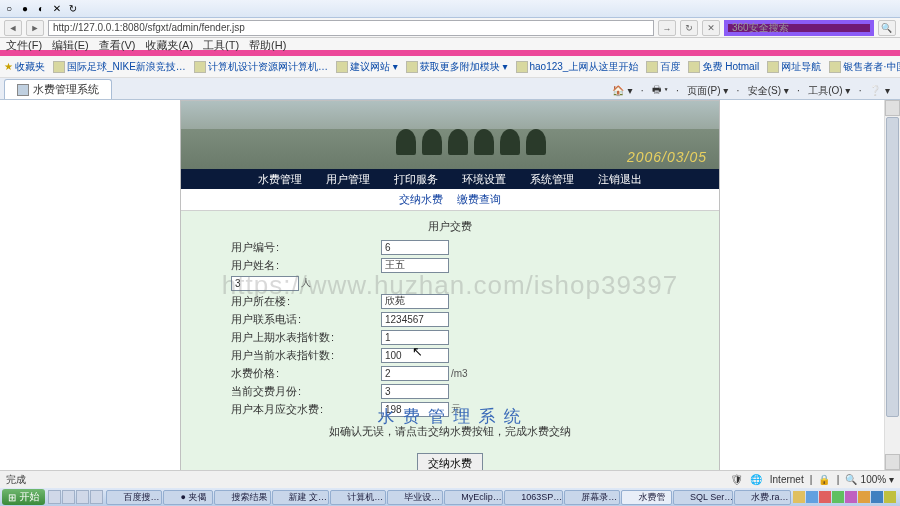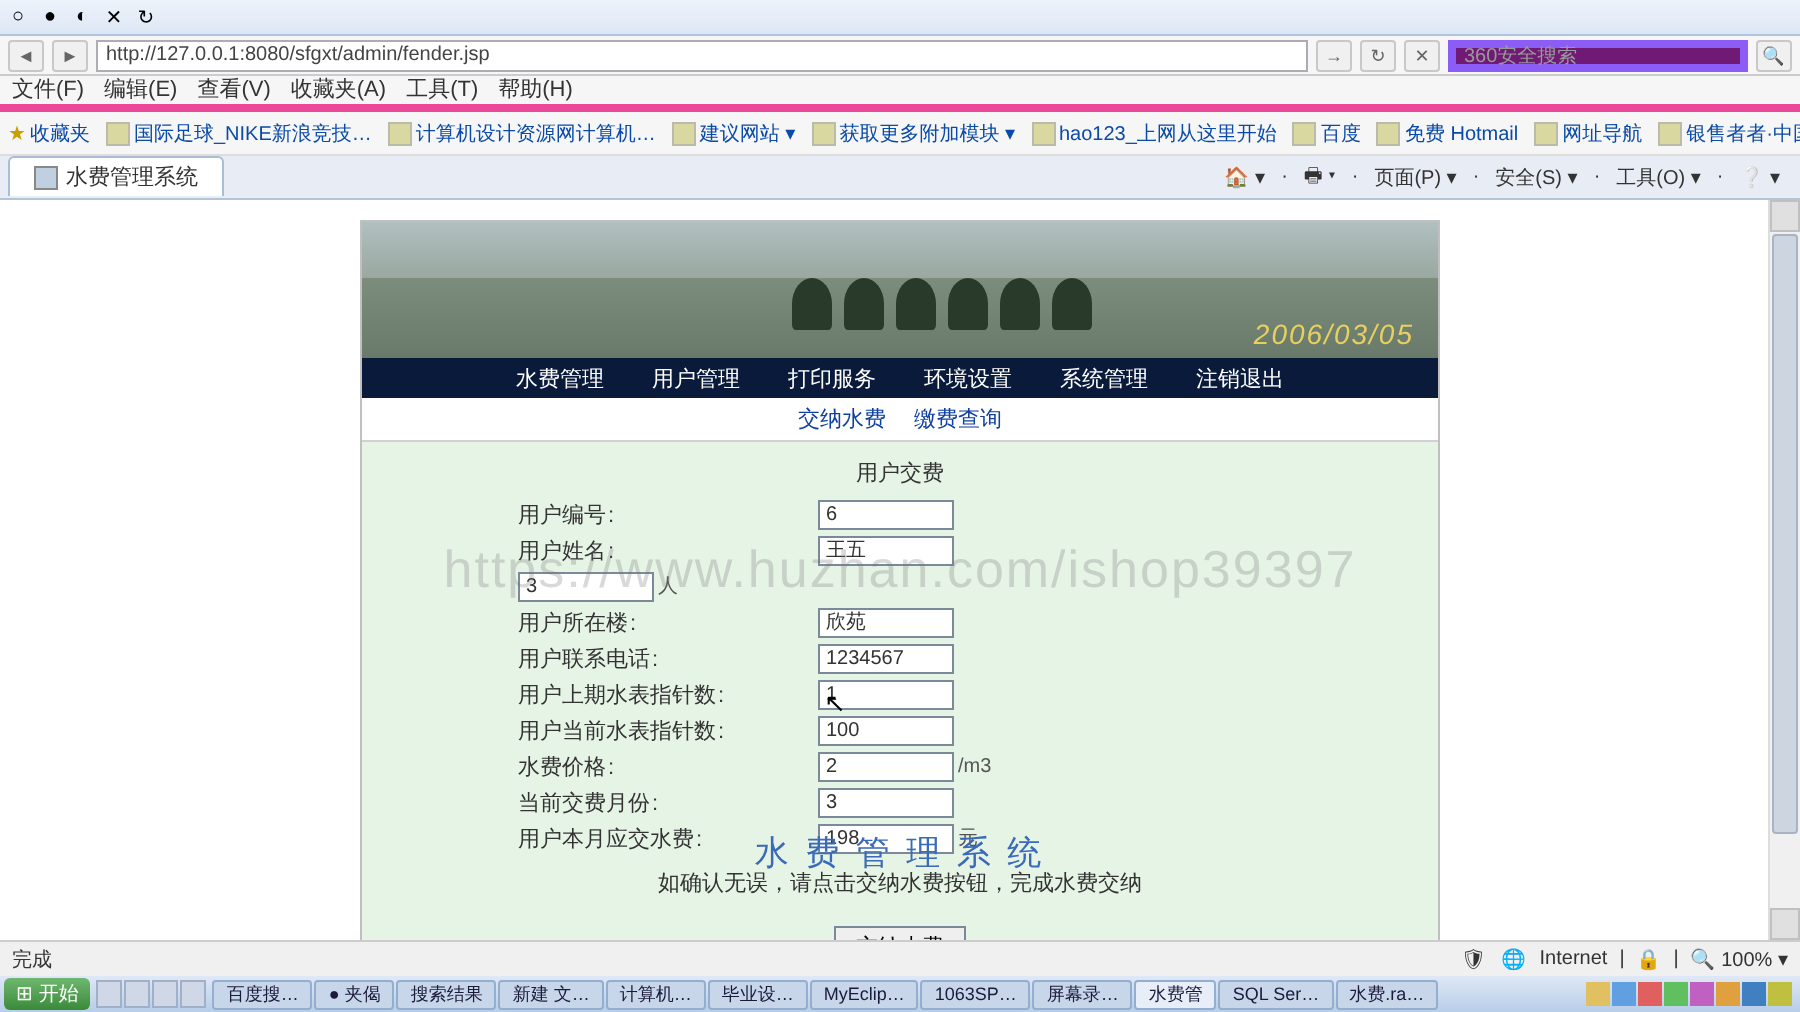--- a/index.html
+++ b/index.html
@@ -5,64 +5,64 @@
 *{box-sizing:border-box;margin:0;padding:0;font-family:"Microsoft YaHei","SimSun",Arial,sans-serif}
 body{background:#e8e8e8;font-size:11px;overflow:hidden}
 .win{width:900px;height:506px;background:#fff;position:relative}
 .titlebar{height:18px;background:linear-gradient(#eef3fb,#dce7f5);display:flex;align-items:center;padding:0 2px;border-bottom:1px solid #b0c4de}
 .titlebar .ticons{display:flex;gap:2px;margin-right:6px}
 .titlebar .ticons span{width:14px;height:14px;display:inline-flex;align-items:center;justify-content:center;font-size:10px}
 .addrbar{height:20px;background:#f6f6f6;display:flex;align-items:center;padding:0 4px;border-bottom:1px solid #ccc;gap:4px}
 .navbtn{width:18px;height:16px;border:1px solid #c8c8c8;background:#f0f0f0;border-radius:2px;display:flex;align-items:center;justify-content:center;font-size:9px;color:#666}
 .url{flex:1;height:16px;border:1px solid #abadb3;background:#fff;padding:0 4px;font-size:10px;color:#444;display:flex;align-items:center}
 .searchbox{width:150px;height:16px;border:4px solid #8b5cf6;background:#701a75;padding:0 4px;font-size:10px;color:#999;display:flex;align-items:center}
-.menubar{height:18px;display:flex;align-items:flex-end;padding:0 6px;gap:10px;border-bottom:4px solid #ec4899;background:#f6f6f6;font-size:11px;color:#333}
+.menubar{height:18px;display:flex;align-items:flex-start;padding:0 6px;gap:10px;border-bottom:6px solid #ec4899;background:#f6f6f6;font-size:11px;color:#333}
 .menubar span{cursor:default}
 .favbar{height:22px;display:flex;align-items:center;padding:0 4px;gap:8px;border-bottom:1px solid #ddd;background:#f6f6f6;font-size:10px;color:#0a4aa8;overflow:hidden;white-space:nowrap}
 .favbar .fav{display:flex;align-items:center;gap:2px}
 .favbar .fav .fi{width:12px;height:12px;background:#d8d8a0;border:1px solid #bba;display:inline-block}
-.tabrow{height:22px;display:flex;padding:0 4px;background:#e8edf5;border-bottom:1px solid #b5c5d8}
+.tabrow{height:22px;display:flex;align-items:flex-end;padding:0 4px;background:#e8edf5;border-bottom:1px solid #b5c5d8}
 .tab{height:20px;padding:0 12px;background:#fff;border:1px solid #a9bdd6;border-bottom:none;border-radius:3px 3px 0 0;display:flex;align-items:center;gap:4px;font-size:11px;color:#333}
 .tab .ti{width:12px;height:12px;border:1px solid #888;background:#c0d0e0;display:inline-block}
 .toolrow{margin-left:auto;display:flex;align-items:center;gap:8px;font-size:10px;color:#333;padding-right:6px}
 .toolrow .tb{display:flex;align-items:center;gap:2px}
 .content{position:absolute;top:100px;left:0;right:0;bottom:36px;background:#fff;overflow:hidden}
-.page{width:880px;height:100%;margin:10px auto;position:relative}
+.page{width:880px;height:100%;margin:0 auto;position:relative}
 .panel{width:540px;margin:0 auto;border:1px solid #c0c0c0;background:#e6f4e6}
 .banner{height:68px;background:linear-gradient(#8a9a8a,#6a7a6a);position:relative;overflow:hidden}
 .banner .sky{position:absolute;top:0;left:0;right:0;height:28px;background:linear-gradient(#b0c0c0,#9aa8a0)}
 .banner .trees{position:absolute;bottom:14px;left:40%;width:180px;height:30px}
 .banner .trees span{position:absolute;bottom:0;width:20px;height:26px;background:#2a3a2a;border-radius:50% 50% 10% 10%}
 .banner .date{position:absolute;right:12px;bottom:4px;color:#e8d060;font-size:14px;letter-spacing:1px;font-style:italic}
 .navstrip{height:20px;background:#0a1a3a;display:flex;align-items:center;justify-content:center;gap:24px}
 .navstrip span{color:#fff;font-size:11px}
 .sublinks{height:22px;display:flex;align-items:center;justify-content:center;gap:14px;background:#fff;border-bottom:1px solid #d0d0d0}
 .sublinks span{color:#1040a0;font-size:11px}
-.formarea{padding:4px 78px 8px}
+.formarea{padding:4px 50px 8px}
 .ftitle{text-align:center;font-size:11px;color:#333;padding:4px 0}
 .frow{display:flex;align-items:center;height:18px;margin-bottom:0}
 .flabel{width:150px;text-align:left;padding-right:4px;font-size:11px;color:#333}
 .flabel::after{content:":";margin-left:1px}
 .finput{width:68px;height:15px;border:1px solid #7a8a9a;background:#fff;padding:0 3px;font-size:10px;color:#333}
 .funit{font-size:10px;color:#555;margin-left:2px}
 .fnote{text-align:center;font-size:11px;color:#333;padding:6px 0}
 .btnrow{text-align:center;padding:8px 0 4px}
 .submitbtn{padding:2px 10px;font-size:11px;border:1px solid #7a8a9a;background:#efefef}
 .scroll{position:absolute;right:0;top:0;bottom:0;width:16px;background:#f0f0f0;border-left:1px solid #ddd}
 .scroll .sbtn{height:16px;background:#e0e0e0;border:1px solid #c0c0c0}
 .scroll .thumb{position:absolute;top:17px;left:1px;right:1px;height:300px;background:#cdd5e0;border:1px solid #a8b4c4;border-radius:2px}
 .statusbar{position:absolute;bottom:18px;left:0;right:0;height:18px;background:#f0f0f0;border-top:1px solid #ccc;display:flex;align-items:center;font-size:10px;color:#333;padding:0 6px}
 .statusbar .sr{margin-left:auto;display:flex;align-items:center;gap:6px}
 .statusbar .ic{width:14px;height:14px;display:inline-flex;align-items:center;justify-content:center}
 .taskbar{position:absolute;bottom:0;left:0;right:0;height:18px;background:linear-gradient(#dfe8f6,#b8cde8);display:flex;align-items:center;font-size:9px;padding:0 2px;overflow:hidden}
 .startbtn{height:16px;padding:0 6px;background:linear-gradient(#6fb76f,#3a8a3a);color:#fff;border-radius:3px;display:flex;align-items:center;gap:3px;margin-right:3px;font-size:10px}
 .qlaunch{display:flex;gap:1px;margin-right:3px}
 .qlaunch span{width:13px;height:14px;background:#d0d8e8;border:1px solid #a0b0c8;display:inline-block}
 .tasks{display:flex;gap:1px;flex:1;overflow:hidden}
-.task{height:15px;padding:0 6px;background:#c8d6ea;border:1px solid #94aed0;border-radius:2px;display:flex;align-items:center;gap:2px;font-size:9px;color:#1a1a3a;white-space:nowrap;max-width:60px;overflow:hidden}
+.task{height:15px;padding:0 16px;background:#c8d6ea;border:1px solid #94aed0;border-radius:2px;display:flex;align-items:center;gap:2px;font-size:9px;color:#1a1a3a;white-space:nowrap;max-width:60px;overflow:hidden}
 .task.active{background:#e8eef8}
 .tray{display:flex;align-items:center;gap:1px;padding:0 2px}
 .tray span{width:12px;height:12px;display:inline-block}
 .watermark{position:absolute;top:50%;left:50%;transform:translate(-50%,-50%);font-size:26px;color:rgba(120,120,120,0.28);pointer-events:none;white-space:nowrap;letter-spacing:1px}
 .cursor{position:absolute;top:244px;left:412px;font-size:13px;color:#000;pointer-events:none;z-index:50}
 .bottomtext{position:absolute;bottom:42px;left:0;right:0;text-align:center;font-size:17px;color:#3a6ab8;letter-spacing:2px;font-family:"KaiTi","SimSun",serif}
 </style>
 </head>
 <body>
 

